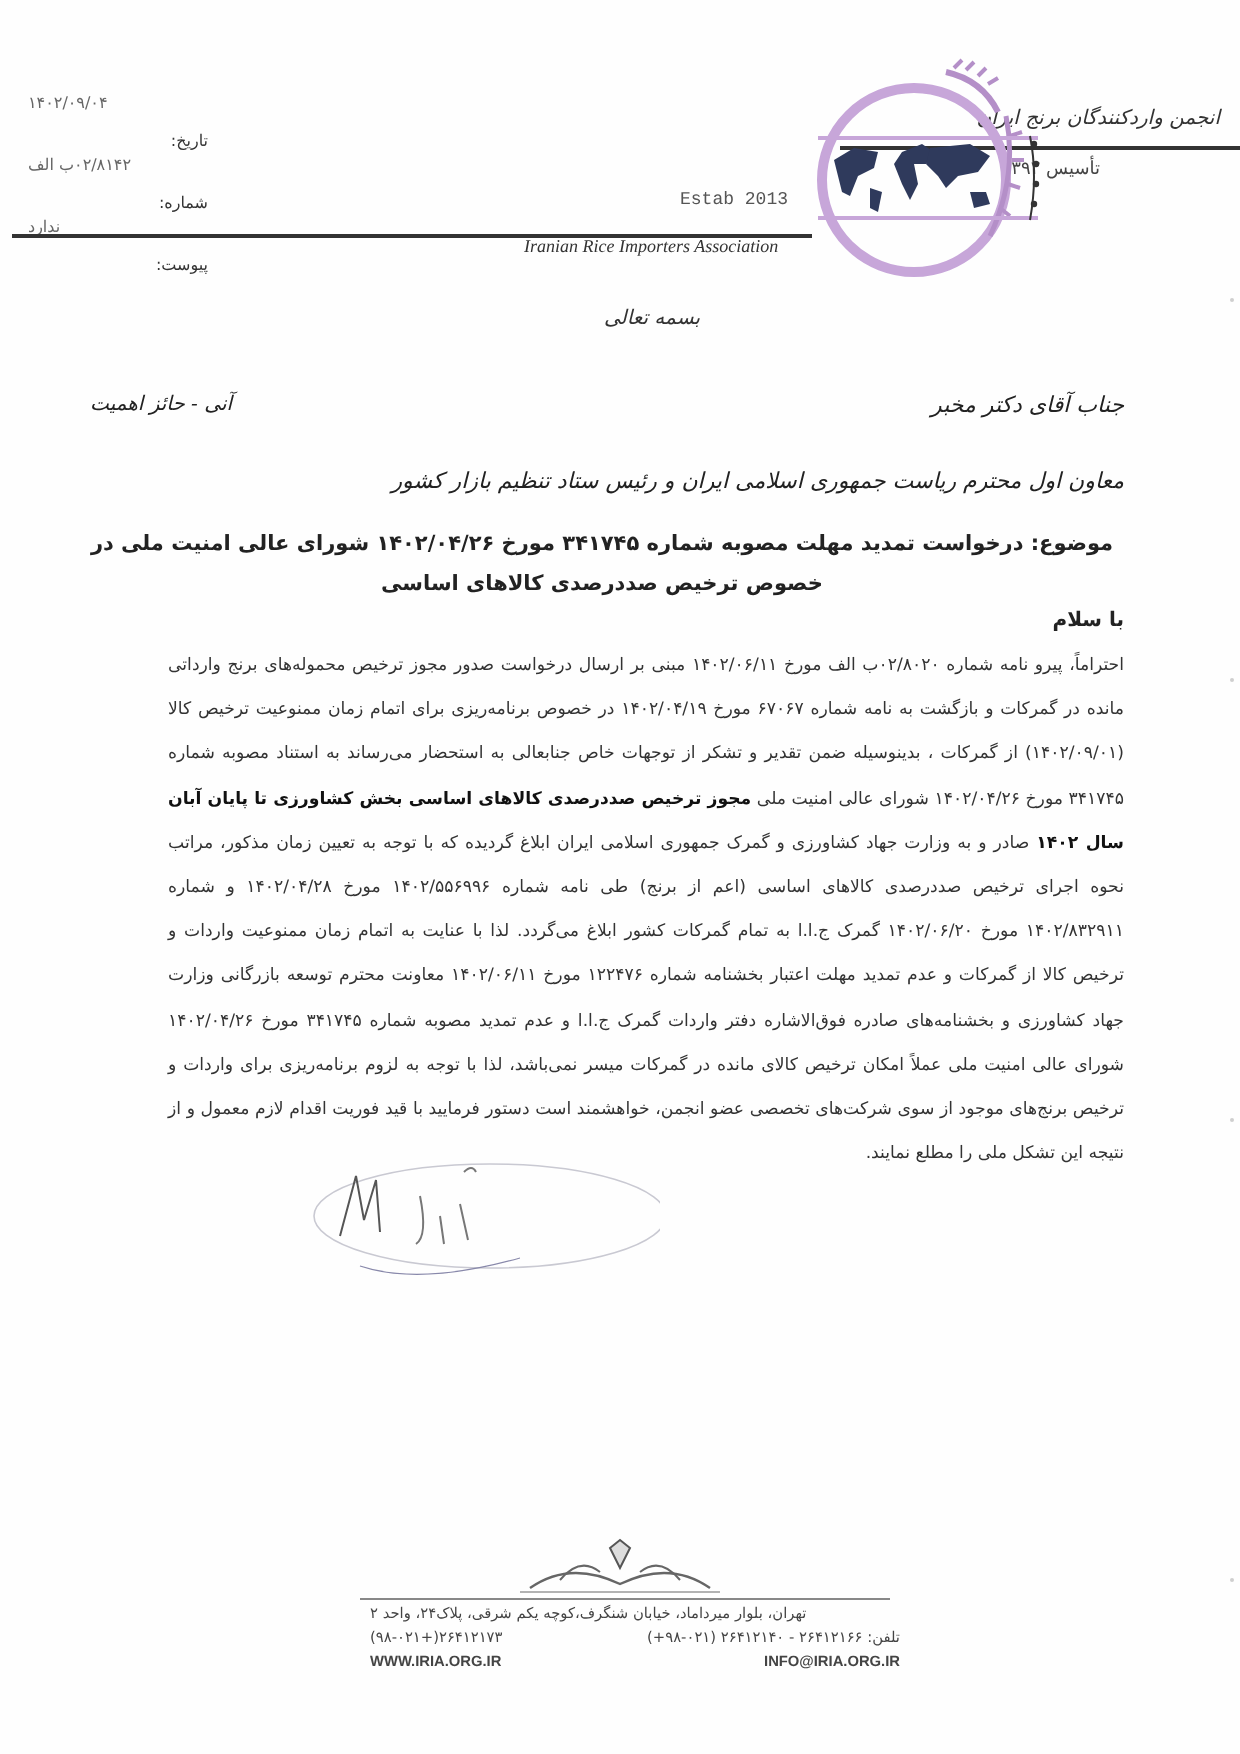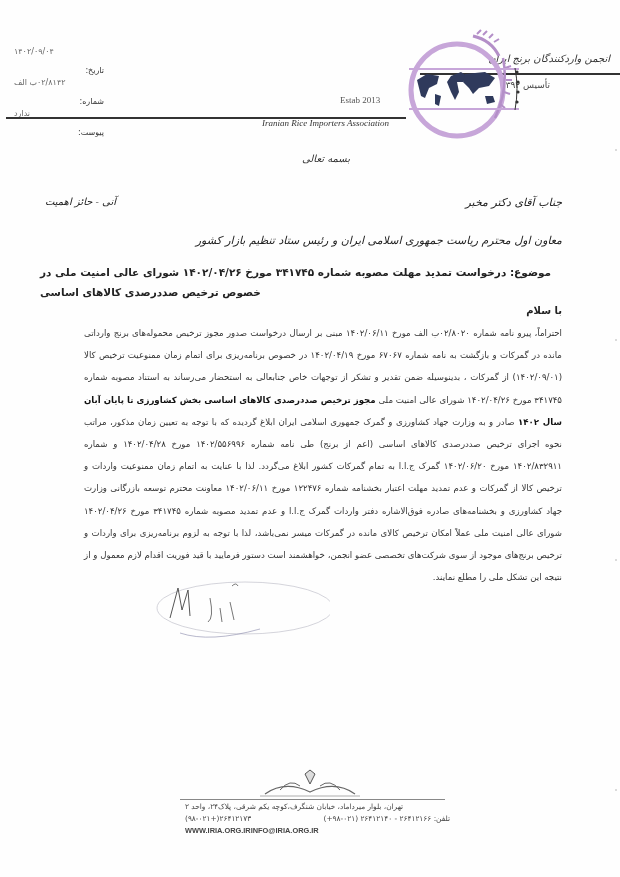--- a/index.html
+++ b/index.html
@@ -12,48 +12,48 @@
   
   .meta { position: absolute; left: 14px; top: 46px; width: 90px; font-size: 8px; line-height: 12px; color: #555; direction: rtl; }
   .meta .row { display: flex; justify-content: space-between; }
   .meta .k { font-weight: normal; color: #333; margin-top: 19px; }
   .meta .v { color: #666; }
 
   .hline { position: absolute; height: 2px; background: #333; }
   .hline-left { left: 6px; top: 117px; width: 400px; }
   .hline-right { left: 420px; top: 73px; width: 200px; }
 
-  .estab { position: absolute; left: 340px; top: 95px; font-family: Liberation Serif, serif; font-size: 9px; color: #555; }
+  .estab { position: absolute; left: 340px; top: 95px; font-family: Liberation Mono, monospace; font-size: 9px; color: #555; }
   .assoc-en { position: absolute; left: 262px; top: 118px; font-family: "Liberation Serif", serif; font-style: italic; font-size: 9px; color: #333; }
   .assoc-fa { position: absolute; right: 10px; top: 53px; font-family: "DejaVu Serif", serif; font-style: italic; font-size: 10px; color: #333; direction: rtl; }
   .founded { position: absolute; right: 70px; top: 80px; font-size: 9px; color: #444; direction: rtl; }
 
   .logo { position: absolute; left: 395px; top: 28px; width: 125px; height: 115px; }
 
   
-  .rtl { direction: rtl; text-align: left; }
+  .rtl { direction: rtl; text-align: center; }
   .bismillah { position: absolute; left: 0; right: 0; top: 153px; text-align: center; font-family: "DejaVu Serif", serif; font-style: italic; font-size: 10px; color: #333; padding-left: 32px; }
   .recipient { position: absolute; right: 58px; top: 196px; font-family: "DejaVu Serif", serif; font-style: italic; font-size: 11px; color: #222; }
   .priority { position: absolute; left: 45px; top: 196px; font-family: "DejaVu Serif", serif; font-style: italic; font-size: 10px; color: #222; direction: rtl; }
   .recipient-title { position: absolute; right: 58px; top: 234px; font-family: "DejaVu Serif", serif; font-style: italic; font-size: 11px; color: #222; }
   .subject { position: absolute; right: 58px; left: 40px; top: 262px; font-size: 10.5px; font-weight: bold; line-height: 20px; color: #222; }
   .greeting { position: absolute; right: 58px; top: 305px; font-size: 10px; font-weight: bold; color: #222; }
   .paragraph { position: absolute; right: 58px; left: 36px; top: 322px; font-size: 8.6px; line-height: 22.2px; color: #333; text-align: justify; direction: rtl; margin-left: 48px; }
   .paragraph b { color: #111; }
 
   .closing { position: absolute; left: 95px; top: 578px; width: 90px; text-align: center; font-size: 9px; font-weight: bold; line-height: 21px; color: #222; direction: rtl; }
   .signature { position: absolute; left: 150px; top: 578px; width: 180px; height: 70px; }
 
   
   .footer-ornament { position: absolute; left: 255px; top: 768px; width: 110px; height: 30px; }
   .footer-line { position: absolute; left: 180px; top: 799px; width: 265px; height: 1px; background: #888; }
   .footer { position: absolute; left: 185px; top: 801px; width: 265px; font-size: 7.4px; color: #444; line-height: 12px; }
   .footer .addr { direction: rtl; text-align: left; }
   .footer .row2 { display: flex; justify-content: space-between; }
-  .footer .row3 { display: flex; font-weight: bold; font-family: "Liberation Sans", sans-serif; }
+  .footer .row3 { display: flex; justify-content: space-between; font-weight: bold; font-family: "Liberation Sans", sans-serif; }
 
   .edge-dots { position: absolute; right: 0; top: 140px; width: 8px; height: 700px; }
 </style>
 </head>
 <body>
 
 <div class="page">
 
   <div class="meta">
     <div class="row">

